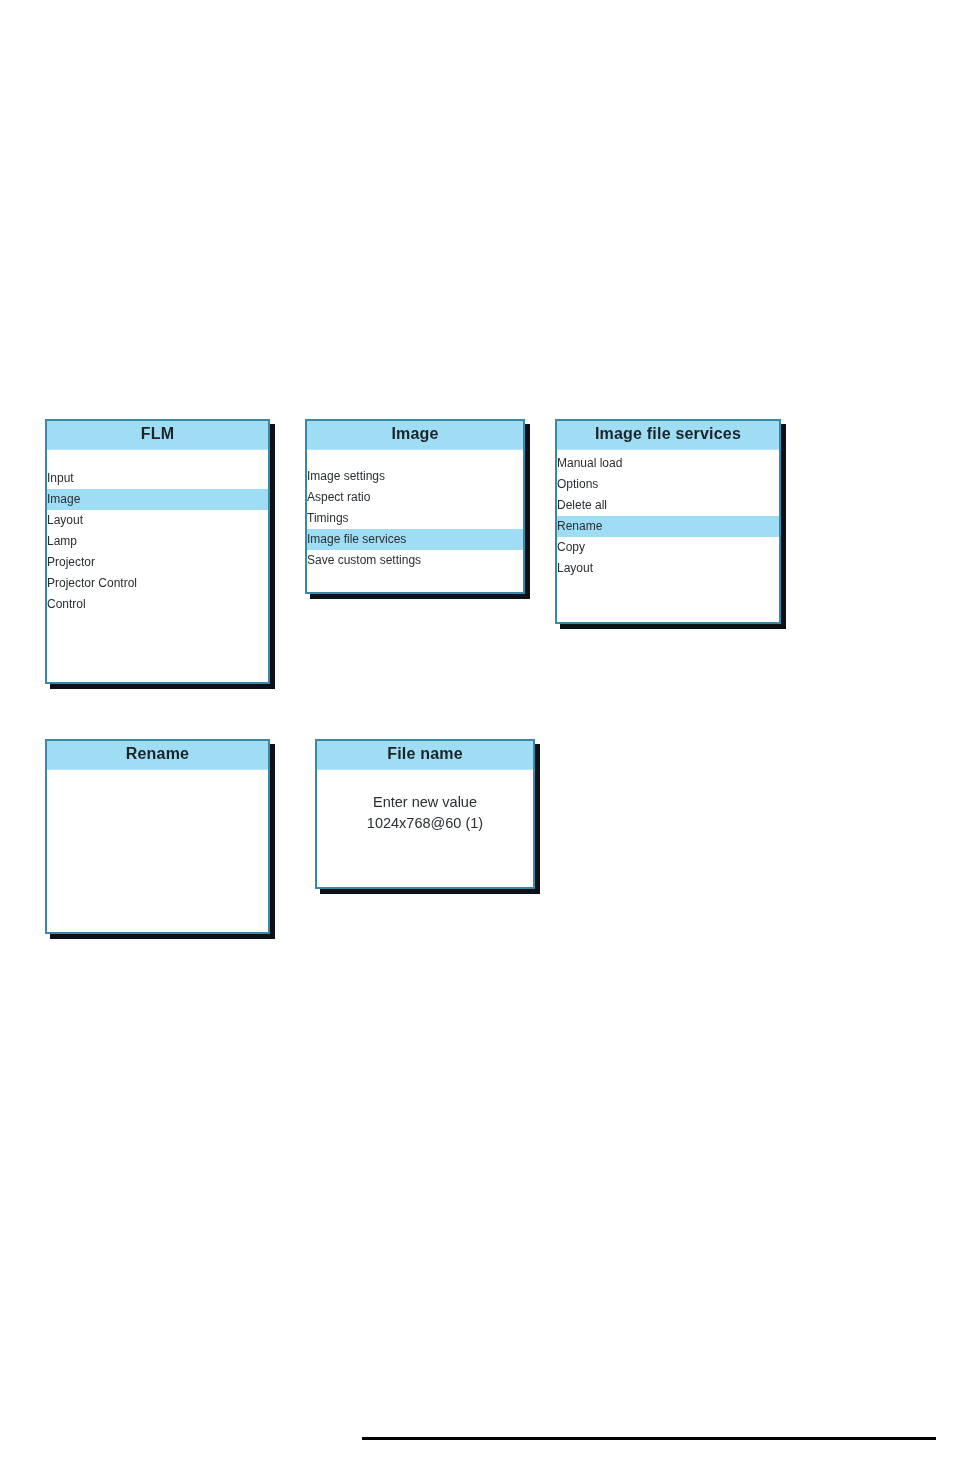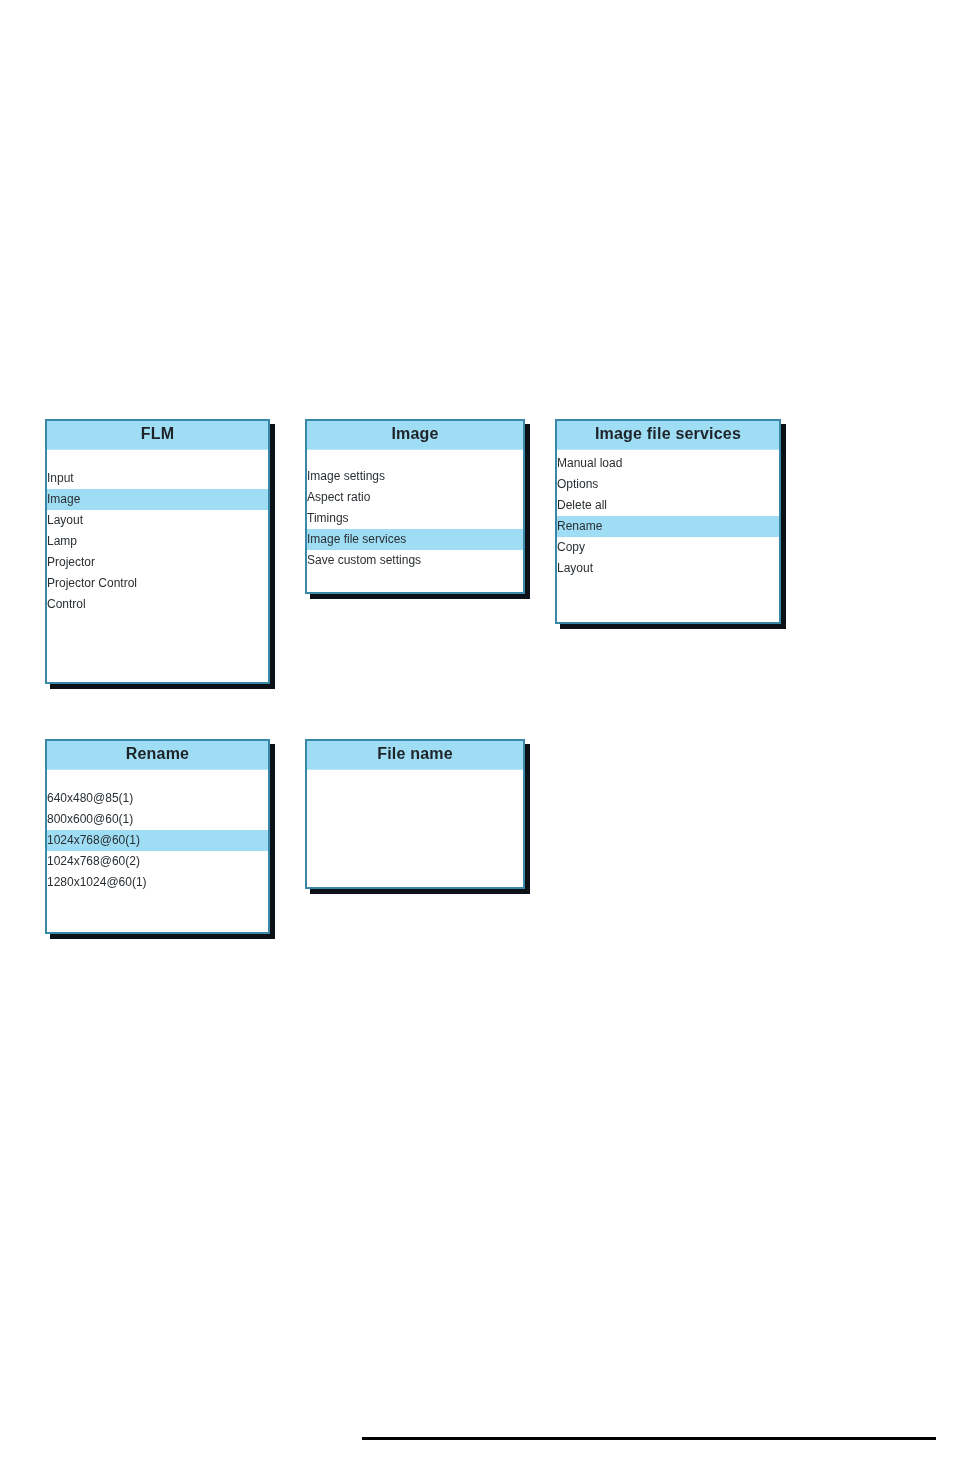--- a/index.html
+++ b/index.html
@@ -64,21 +64,21 @@
     color: #2a2f33;
     line-height: 21px;
     white-space: nowrap;
   }
 
   
   #panel-flm          { left: 45px;  top: 419px; width: 225px; height: 265px; }
   #panel-image        { left: 305px; top: 419px; width: 220px; height: 175px; }
   #panel-ifs          { left: 555px; top: 419px; width: 226px; height: 205px; }
   #panel-rename       { left: 45px;  top: 739px; width: 225px; height: 195px; }
-  #panel-filename     { left: 305px; top: 739px; width: 220px; height: 150px; }
+  #panel-filename     { left: 315px; top: 739px; width: 220px; height: 150px; }
 
   #panel-flm      .osd-body { padding-top: 18px; }
   #panel-image    .osd-body { }
   #panel-ifs      .osd-body { padding-top: 3px; }
   #panel-rename   .osd-body { padding-top: 18px; }
   #panel-filename .osd-body { padding-top: 22px; }
 
   
   .footer-rule {
     position: absolute;
@@ -125,28 +125,25 @@
       <div class="osd-item">Options</div>
       <div class="osd-item">Delete all</div>
       <div class="osd-item selected">Rename</div>
       <div class="osd-item">Copy</div>
       <div class="osd-item">Layout</div>
     </div>
   </div>
 
   <div class="osd" id="panel-rename">
     <div class="osd-title">Rename</div>
-    <div class="osd-body">
-      <div class="osd-item">640x480@85(1)</div>
-      <div class="osd-item">800x600@60(1)</div>
-      <div class="osd-item selected">1024x768@60(1)</div>
-      <div class="osd-item">1024x768@60(2)</div>
-      <div class="osd-item">1280x1024@60(1)</div>
-    </div>
   </div>
 
   <div class="osd" id="panel-filename">
     <div class="osd-title">File name</div>
+    <div class="osd-body">
+      <div class="osd-note">Enter new value</div>
+      <div class="osd-note">1024x768@60 (1)</div>
+    </div>
   </div>
 
   <div class="footer-rule"></div>
 
 </div>
 
 </body></html>

